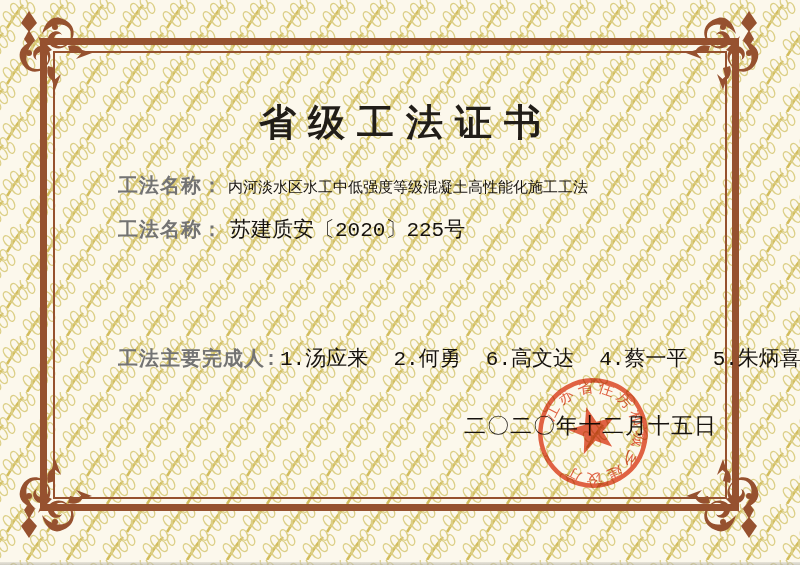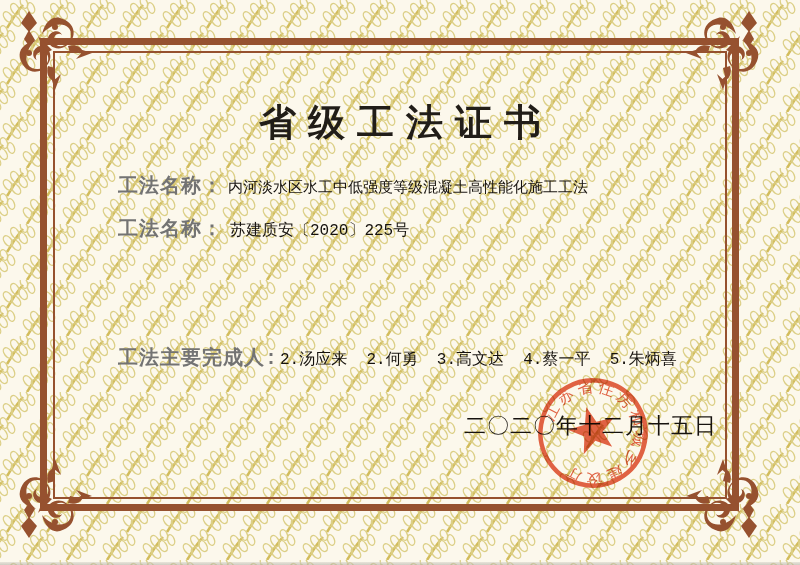--- a/index.html
+++ b/index.html
@@ -28,21 +28,21 @@
   
   .title {
     position:absolute; top:98px; left:0; width:100%; margin:0;
     text-align:center; font-size:37px; font-weight:700;
     letter-spacing:12px; text-indent:12px; color:#211d18;
   }
   .row { position:absolute; left:118px; white-space:nowrap; color:#16120e; }
   .r0 { top:172px; } .r1 { top:215px; } .r2 { top:258px; }
   .r3 { top:301px; } .r4 { top:344px; }
   .lbl { font-weight:700; font-size:20px; letter-spacing:1px; color:#737373; }
-  .val { font-size:16px; margin-left:7px; white-space:pre; }
+  .val { font-size:21px; margin-left:7px; white-space:pre; }
   .r0 .val { font-size:15px; margin-left:5px; }
   .r4 .val { margin-left:2px; }
 
   .date {
     position:absolute; left:464px; top:411px;
     font-size:22px; letter-spacing:1px; color:#16120e; white-space:nowrap;
   }
 
   
   .seal {
@@ -114,21 +114,21 @@
 
   <h1 class="title">省级工法证书</h1>
 
   <div class="row r0">
     <span class="lbl">工法名称：</span><span class="val">内河淡水区水工中低强度等级混凝土高性能化施工工法</span>
   </div>
   <div class="row r1">
     <span class="lbl">工法名称：</span><span class="val">苏建质安〔2020〕225号</span>
   </div>
   <div class="row r4">
-    <span class="lbl">工法主要完成人:</span><span class="val">2.汤应来  2.何勇  3.高文达  4.蔡一平  5.朱炳喜</span>
+    <span class="lbl">工法主要完成人:</span><span class="val">1.汤应来  2.何勇  6.高文达  4.蔡一平  5.朱炳喜</span>
   </div>
 
   <div class="date">二〇二〇年十二月十五日</div>
 
   <svg class="seal" viewBox="0 0 122 122">
     <g transform="rotate(15 61 61)">
       <circle cx="61" cy="61" r="52.5" fill="none" stroke="#df4f2e" stroke-width="4.5"></circle>
       <path id="sealArc" d="M61,61 m-41,0 a41,41 0 1,1 82,0 a41,41 0 1,1 -82,0" fill="none"></path>
       <text font-size="16" letter-spacing="3.2" fill="#df4f2e">
         <textPath href="#sealArc">江苏省住房和城乡建设厅</textPath>

